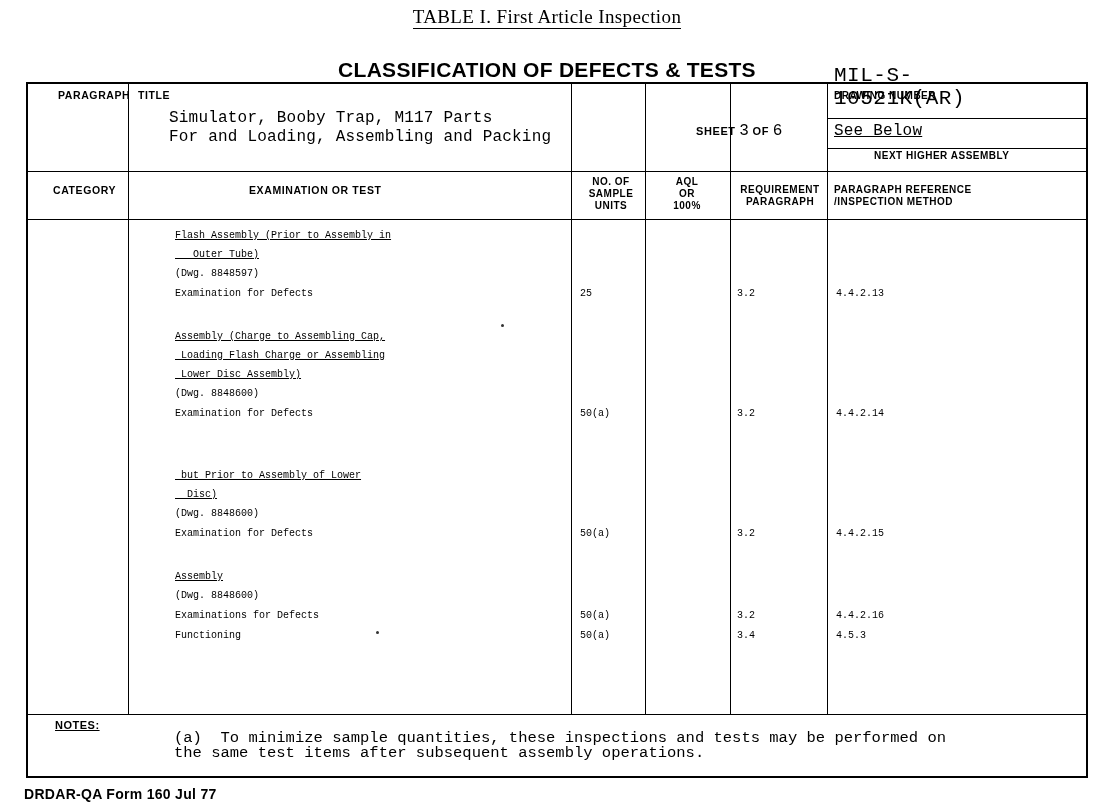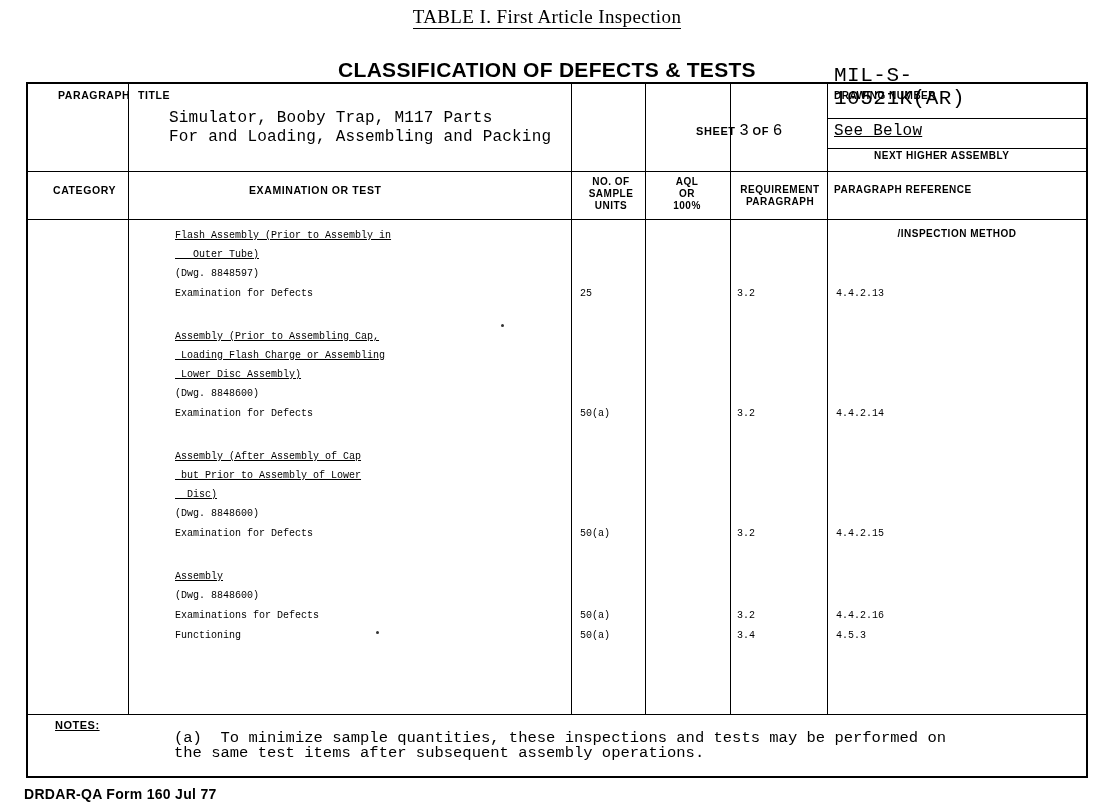--- a/index.html
+++ b/index.html
@@ -231,43 +231,42 @@
       <div>100%</div>
     </div>
 
     <div class="cell hdr-label-sm" style="left:705px; top:100px; width:94px; text-align:center;">
       <div>REQUIREMENT</div>
       <div>PARAGRAPH</div>
     </div>
 
     <div class="cell hdr-label-sm" style="left:806px; top:100px; width:250px;">
       <div>PARAGRAPH  REFERENCE</div>
-      <div style="text-align:center; padding-right:4px;margin-top:32px;">/INSPECTION  METHOD</div>
+      <div style="text-align:left; padding-right:4px;">/INSPECTION  METHOD</div>
     </div>
 
     <div class="body-line" style="left:147px; top:142px;"><span class="u">Flash Assembly (Prior to Assembly in</span></div>
     <div class="body-line" style="left:147px; top:161px;"><span class="u">   Outer Tube)</span></div>
     <div class="body-line" style="left:147px; top:180px;">(Dwg. 8848597)</div>
     <div class="body-line" style="left:147px; top:200px;">Examination for Defects</div>
     <div class="body-line" style="left:552px; top:200px;">25</div>
     <div class="body-line" style="left:625px; top:200px;"></div>
     <div class="body-line" style="left:709px; top:200px;">3.2</div>
     <div class="body-line" style="left:808px; top:200px;">4.4.2.13</div>
 
-    <div class="body-line" style="left:147px; top:243px;"><span class="u">Assembly (Prior to Assembling Cap,</span></div>
+    <div class="body-line" style="left:147px; top:243px;"><span class="u">Assembly (Charge to Assembling Cap,</span></div>
     <div class="body-line" style="left:147px; top:262px;"><span class="u"> Loading Flash Charge or Assembling</span></div>
     <div class="body-line" style="left:147px; top:281px;"><span class="u"> Lower Disc Assembly)</span></div>
     <div class="body-line" style="left:147px; top:300px;">(Dwg. 8848600)</div>
     <div class="body-line" style="left:147px; top:320px;">Examination for Defects</div>
     <div class="body-line" style="left:552px; top:320px;">50(a)</div>
     <div class="body-line" style="left:625px; top:320px;"></div>
     <div class="body-line" style="left:709px; top:320px;">3.2</div>
     <div class="body-line" style="left:808px; top:320px;">4.4.2.14</div>
 
-    <div class="body-line" style="left:147px; top:363px;"><span class="u">Assembly (After Assembly of Cap</span></div>
     <div class="body-line" style="left:147px; top:382px;"><span class="u"> but Prior to Assembly of Lower</span></div>
     <div class="body-line" style="left:147px; top:401px;"><span class="u">  Disc)</span></div>
     <div class="body-line" style="left:147px; top:420px;">(Dwg. 8848600)</div>
     <div class="body-line" style="left:147px; top:440px;">Examination for Defects</div>
     <div class="body-line" style="left:552px; top:440px;">50(a)</div>
     <div class="body-line" style="left:625px; top:440px;"></div>
     <div class="body-line" style="left:709px; top:440px;">3.2</div>
     <div class="body-line" style="left:808px; top:440px;">4.4.2.15</div>
 
     <div class="body-line" style="left:147px; top:483px;"><span class="u">Assembly</span></div>

